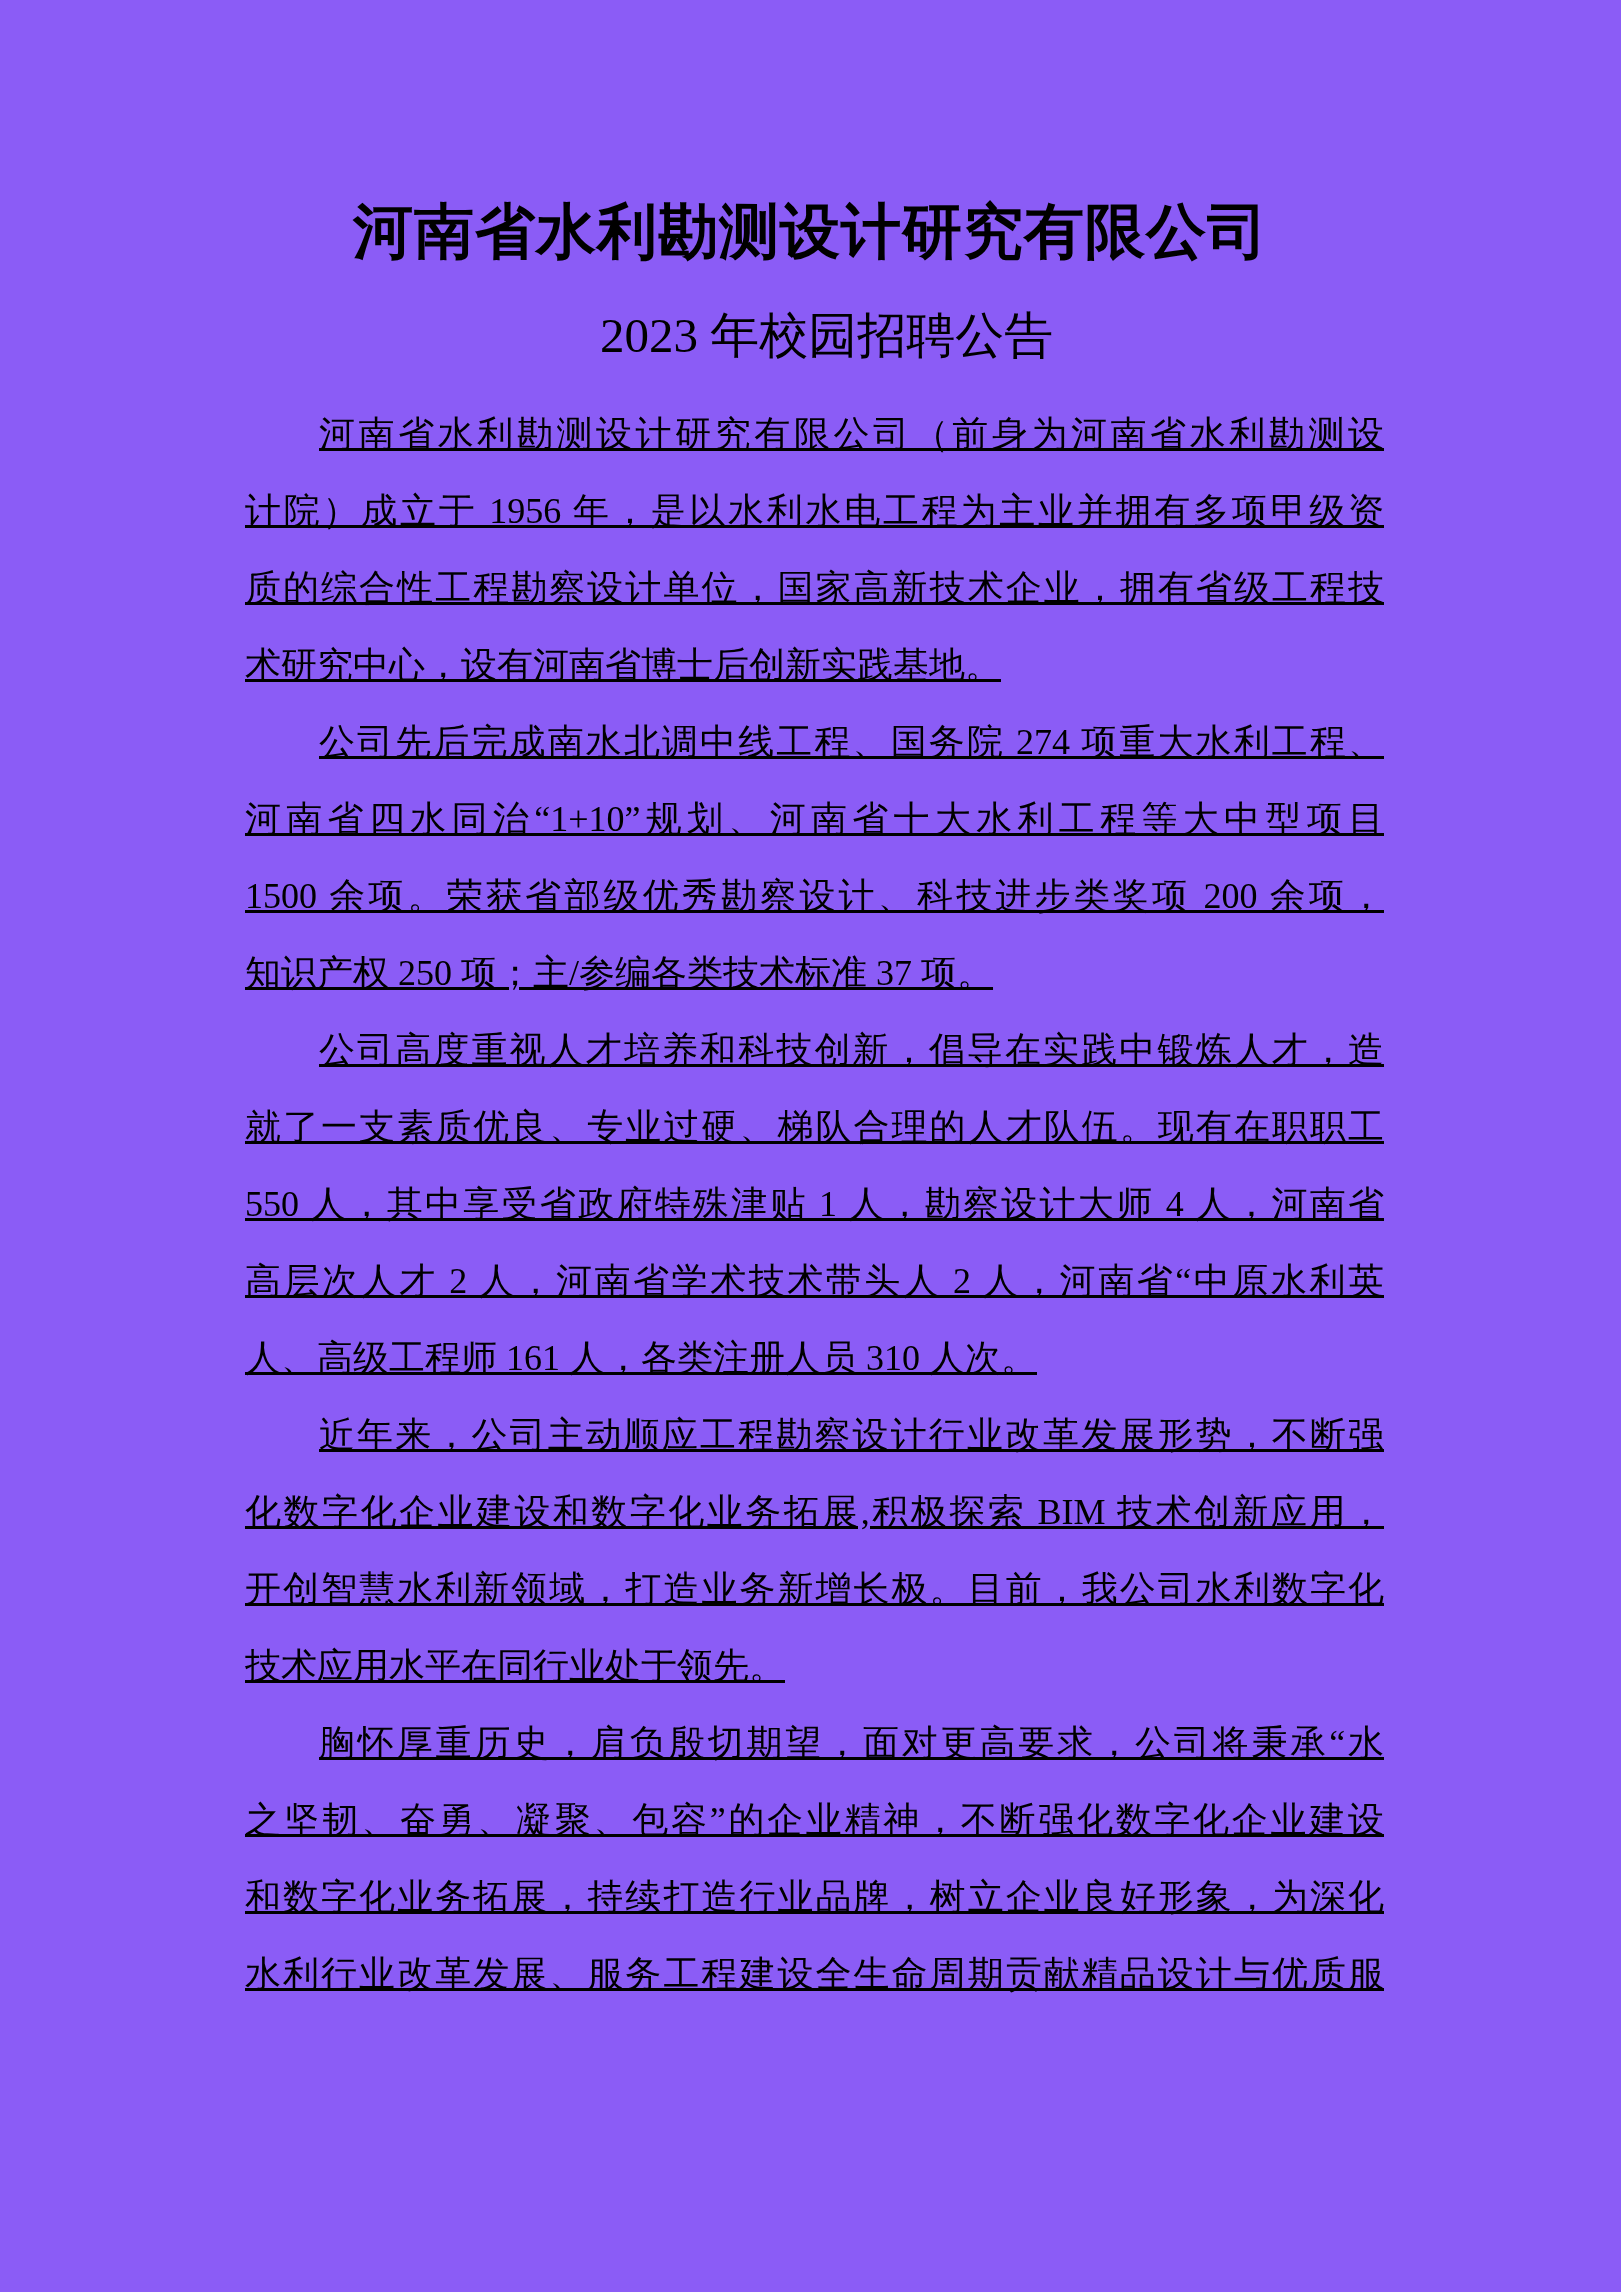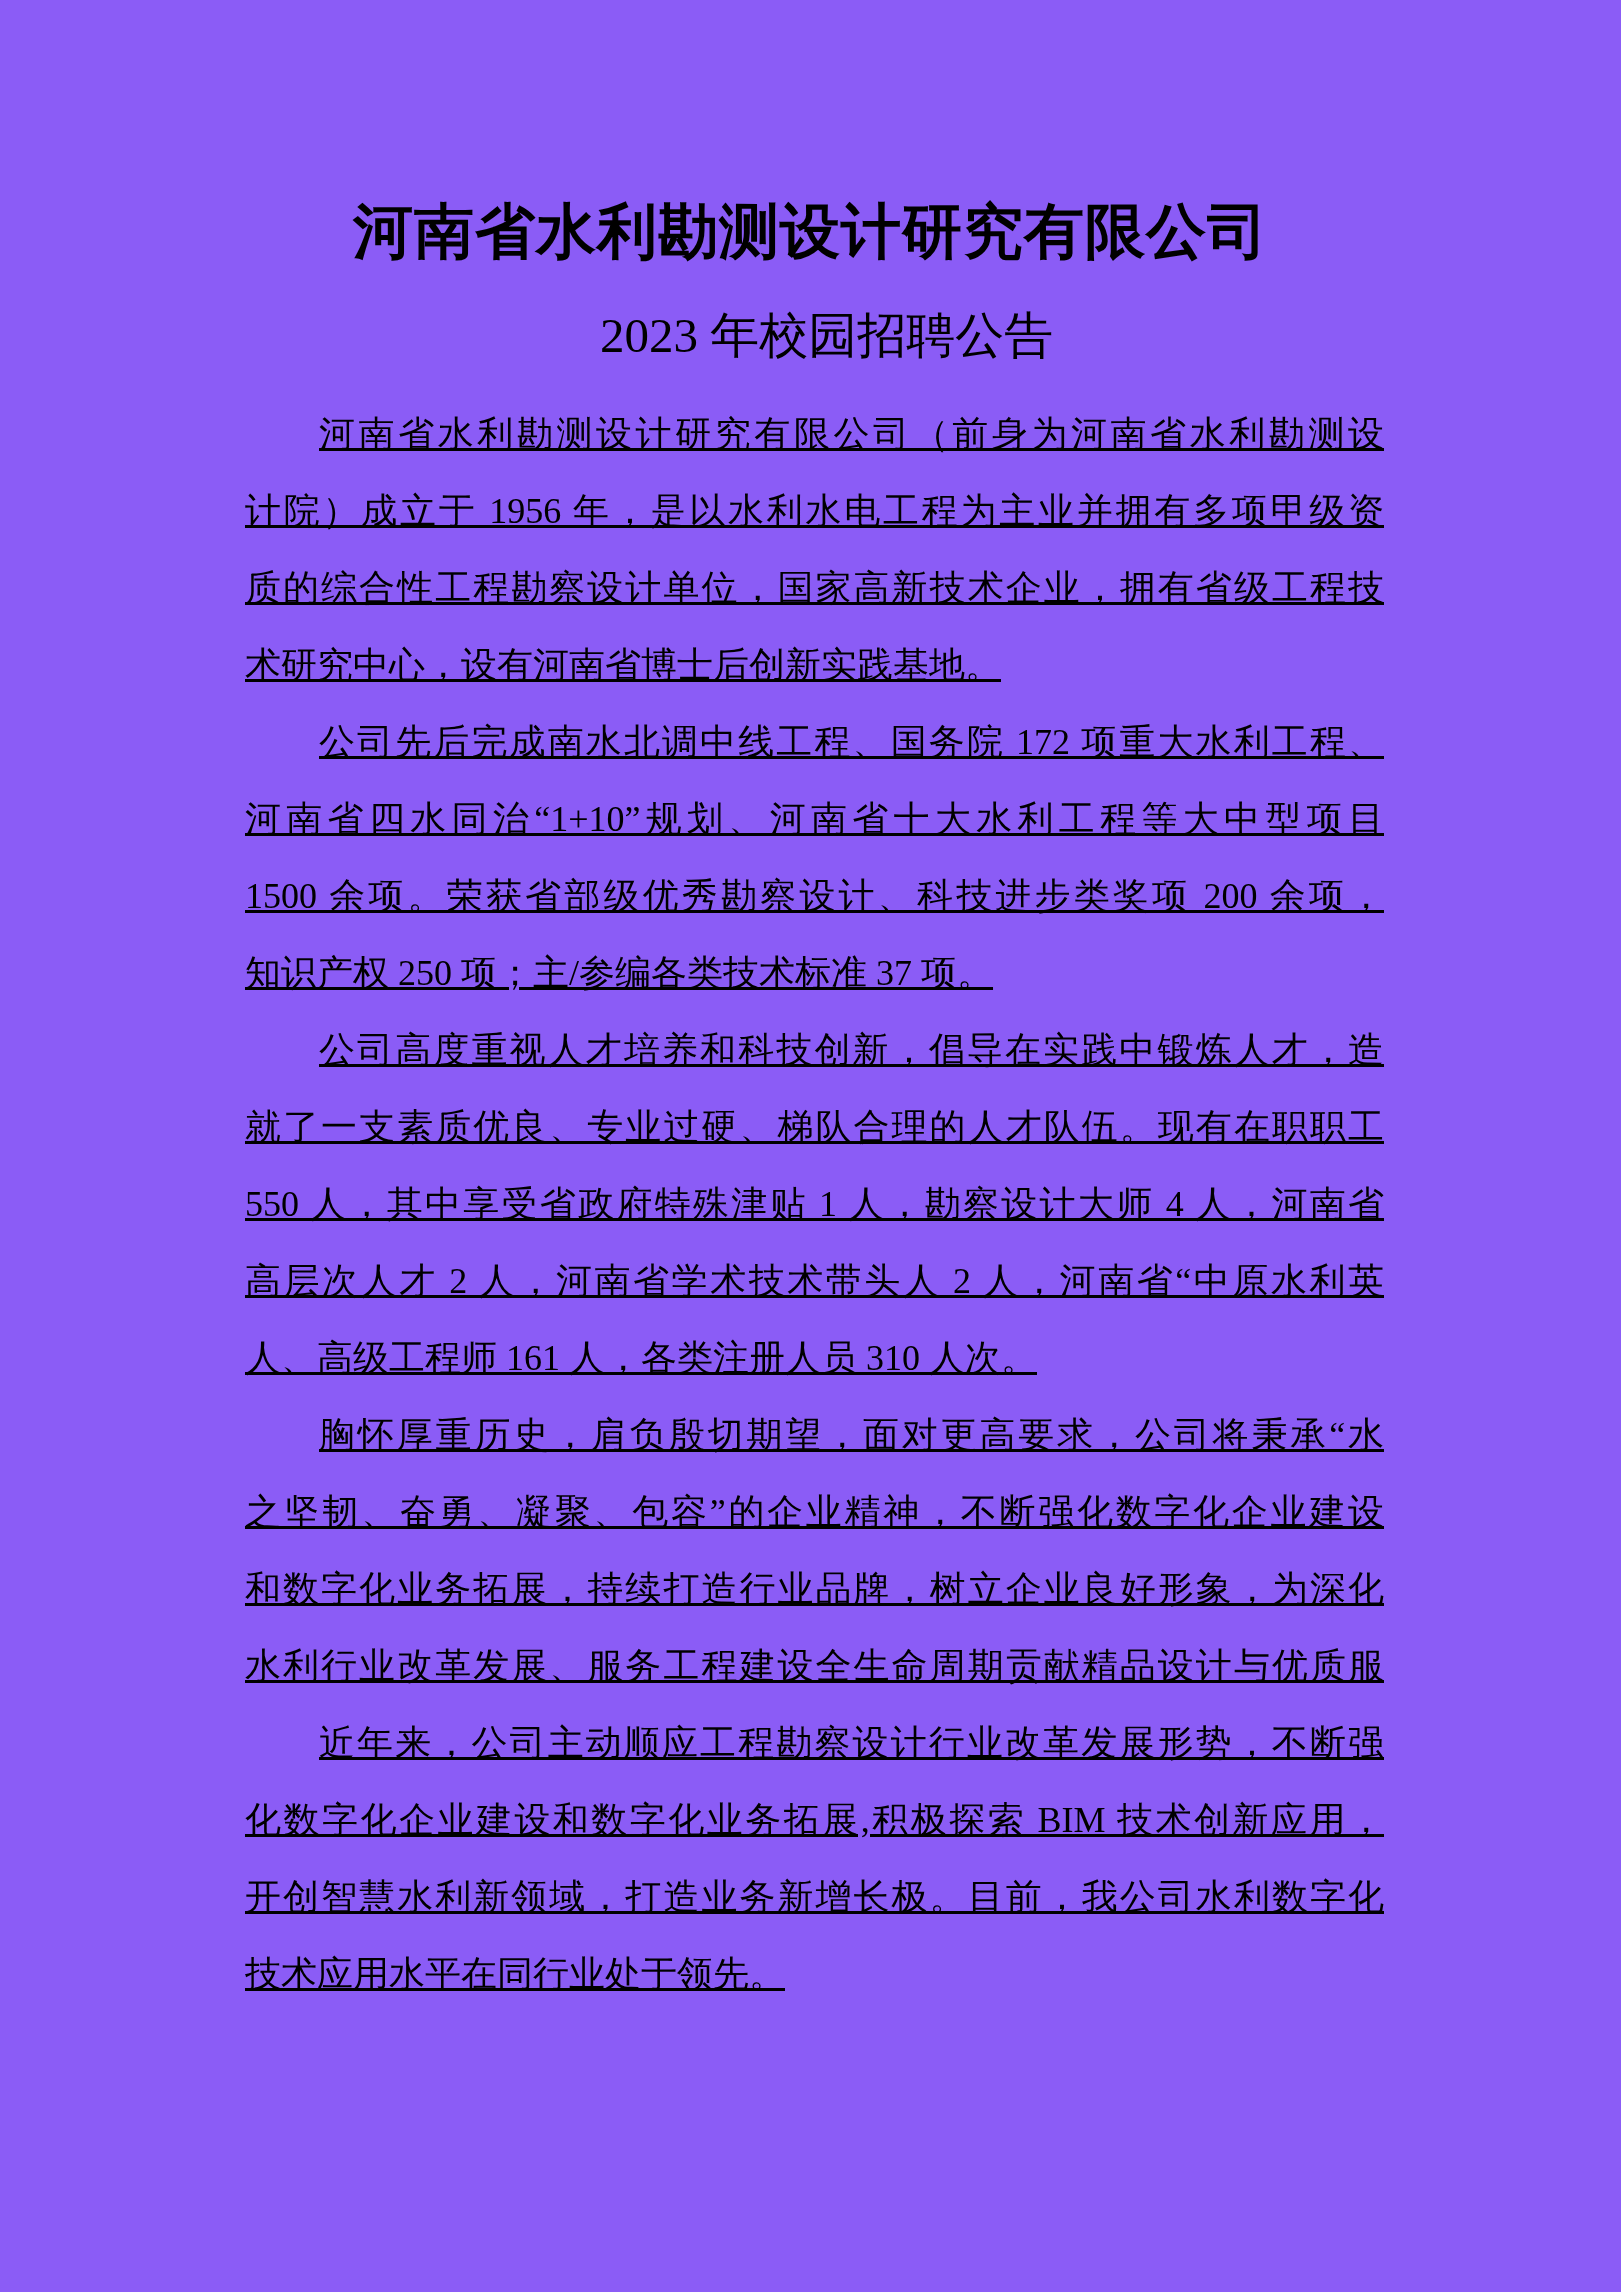--- a/index.html
+++ b/index.html
@@ -73,39 +73,39 @@
   <h1 class="doc-title">河南省水利勘测设计研究有限公司</h1>
   <h2 class="doc-subtitle">2023 年校园招聘公告</h2>
   <div class="doc-body" id="doc-body">
       <div class="paragraph">
         <div class="text-line para-first">河南省水利勘测设计研究有限公司（前身为河南省水利勘测设</div>
         <div class="text-line">计院）成立于 1956 年，是以水利水电工程为主业并拥有多项甲级资</div>
         <div class="text-line">质的综合性工程勘察设计单位，国家高新技术企业，拥有省级工程技</div>
         <div class="text-line para-last">术研究中心，设有河南省博士后创新实践基地。</div>
       </div>
       <div class="paragraph">
-        <div class="text-line para-first">公司先后完成南水北调中线工程、国务院 172 项重大水利工程、</div>
+        <div class="text-line para-first">公司先后完成南水北调中线工程、国务院 274 项重大水利工程、</div>
         <div class="text-line">河南省四水同治“1+10”规划、河南省十大水利工程等大中型项目</div>
         <div class="text-line">1500 余项。荣获省部级优秀勘察设计、科技进步类奖项 200 余项，</div>
         <div class="text-line para-last">知识产权 250 项；主/参编各类技术标准 37 项。</div>
       </div>
       <div class="paragraph">
         <div class="text-line para-first">公司高度重视人才培养和科技创新，倡导在实践中锻炼人才，造</div>
         <div class="text-line">就了一支素质优良、专业过硬、梯队合理的人才队伍。现有在职职工</div>
         <div class="text-line">550 人，其中享受省政府特殊津贴 1 人，勘察设计大师 4 人，河南省</div>
         <div class="text-line">高层次人才 2 人，河南省学术技术带头人 2 人，河南省“中原水利英</div>
         <div class="text-line para-last">人、高级工程师 161 人，各类注册人员 310 人次。</div>
       </div>
       <div class="paragraph">
+        <div class="text-line para-first">近年来，公司主动顺应工程勘察设计行业改革发展形势，不断强</div>
+        <div class="text-line">化数字化企业建设和数字化业务拓展,积极探索 BIM 技术创新应用，</div>
+        <div class="text-line">开创智慧水利新领域，打造业务新增长极。目前，我公司水利数字化</div>
+        <div class="text-line para-last">技术应用水平在同行业处于领先。</div>
+      </div>
+      <div class="paragraph">
         <div class="text-line para-first">胸怀厚重历史，肩负殷切期望，面对更高要求，公司将秉承“水</div>
         <div class="text-line">之坚韧、奋勇、凝聚、包容”的企业精神，不断强化数字化企业建设</div>
         <div class="text-line">和数字化业务拓展，持续打造行业品牌，树立企业良好形象，为深化</div>
         <div class="text-line">水利行业改革发展、服务工程建设全生命周期贡献精品设计与优质服</div>
-      </div>
-      <div class="paragraph">
-        <div class="text-line para-first">近年来，公司主动顺应工程勘察设计行业改革发展形势，不断强</div>
-        <div class="text-line">化数字化企业建设和数字化业务拓展,积极探索 BIM 技术创新应用，</div>
-        <div class="text-line">开创智慧水利新领域，打造业务新增长极。目前，我公司水利数字化</div>
-        <div class="text-line para-last">技术应用水平在同行业处于领先。</div>
       </div>
     </div>
 </div>
 
 
 </body></html>

